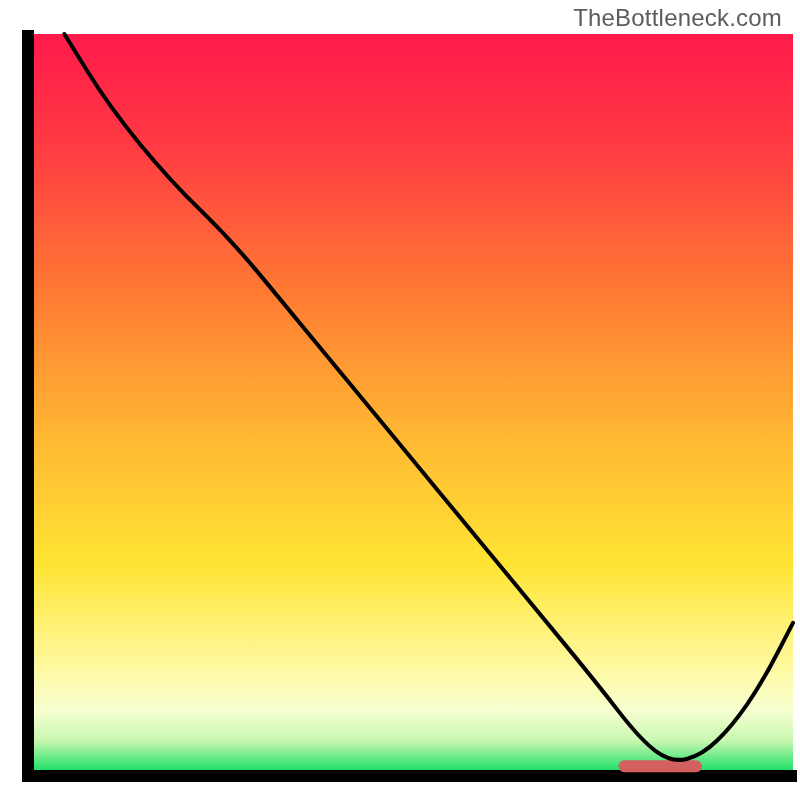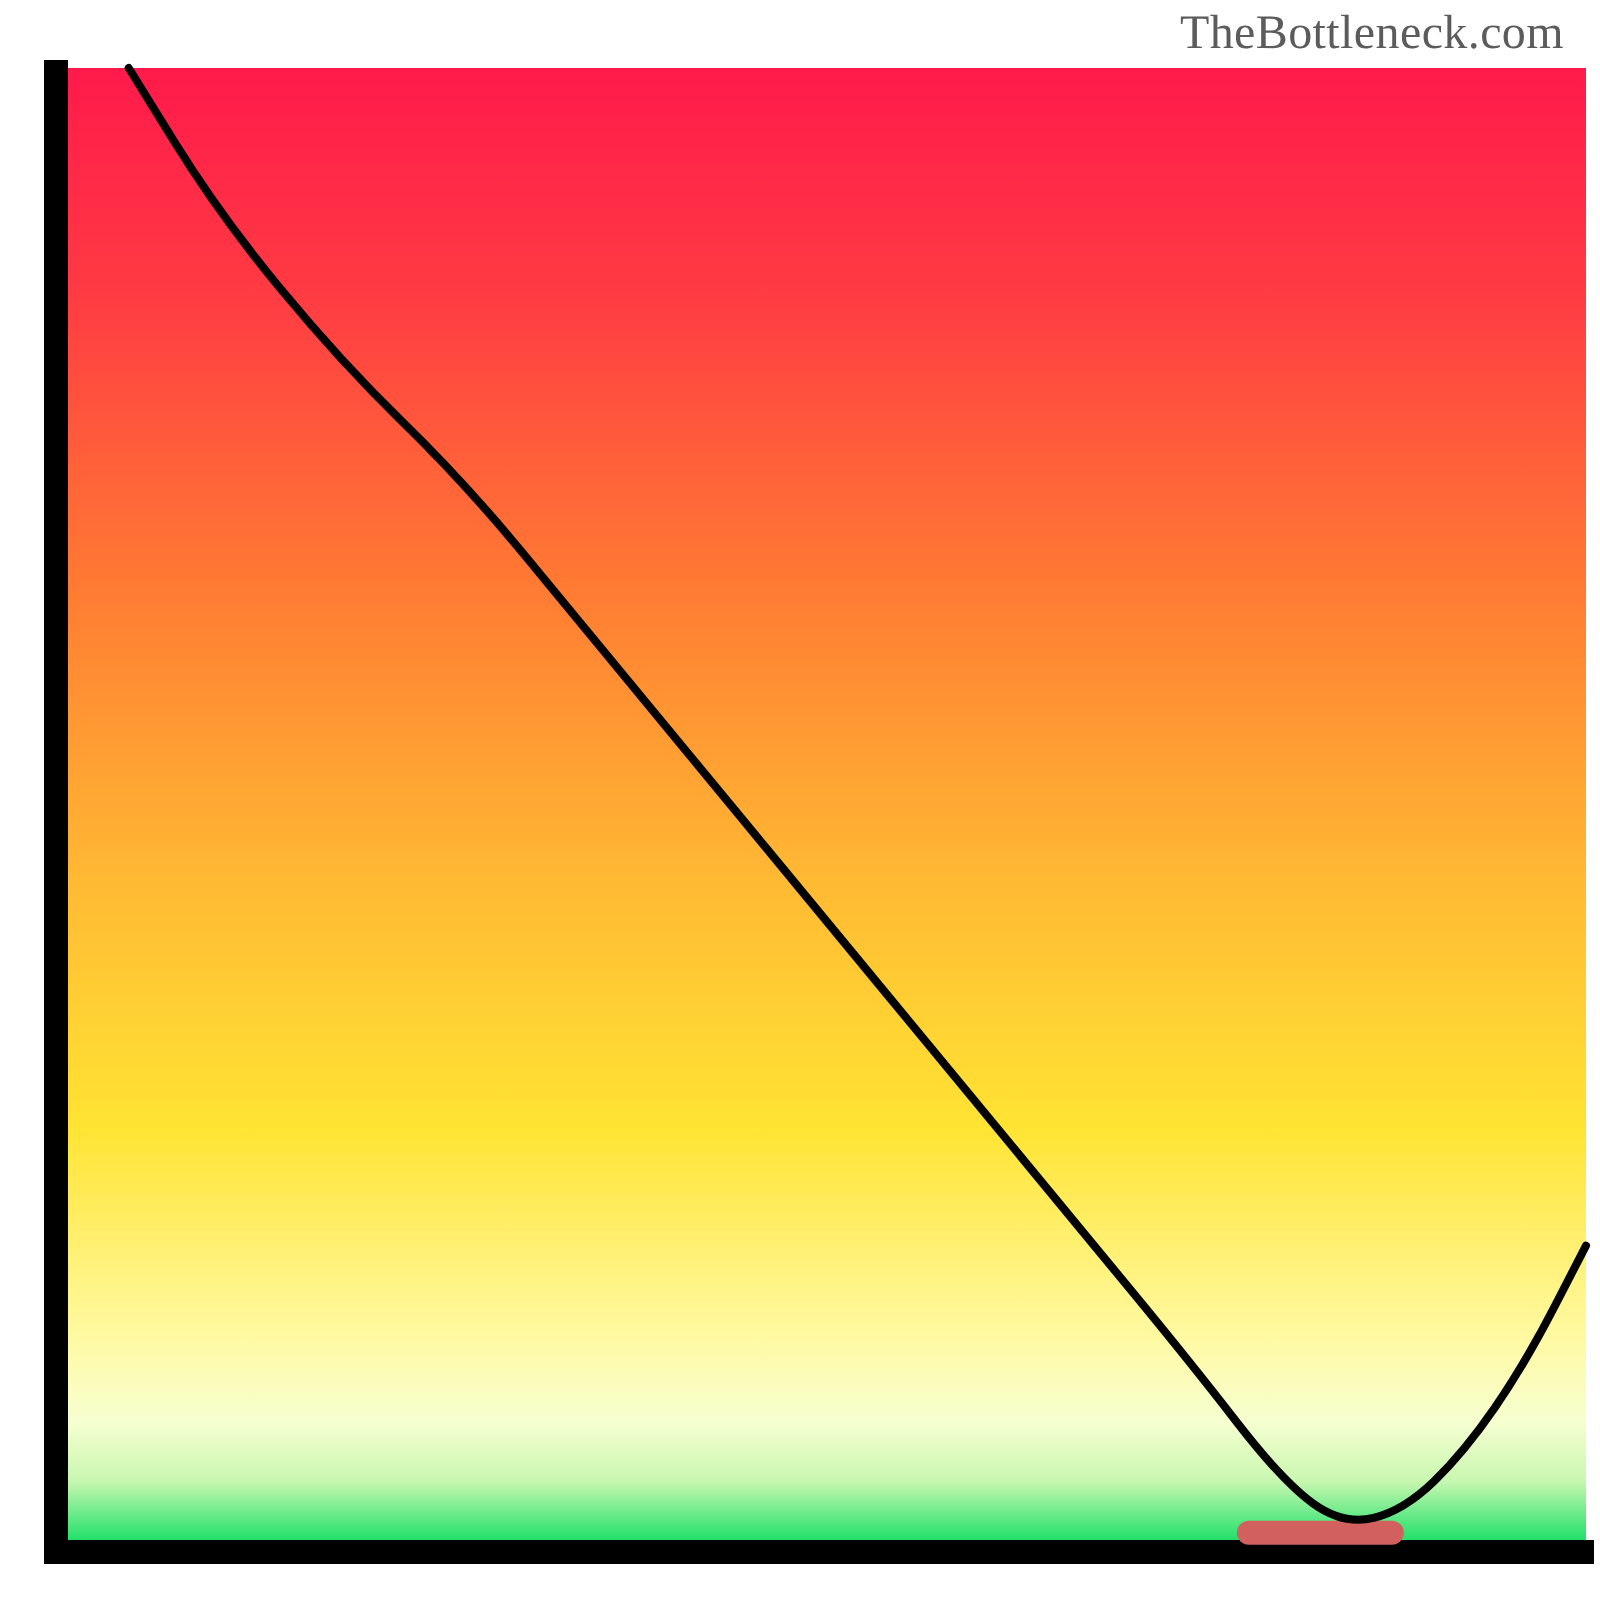--- a/index.html
+++ b/index.html
@@ -8,21 +8,20 @@
     width: 800px;
     height: 800px;
     background: #ffffff;
     font-family: Arial, Helvetica, sans-serif;
     overflow: hidden;
   }
   .wrap {
     position: relative;
     width: 800px;
     height: 800px;
-    font-family: Liberation Serif, serif;
   }
   .watermark {
     position: absolute;
     top: 4px;
     right: 18px;
     font-size: 24px;
     font-weight: 400;
     color: #5c5c5c;
     letter-spacing: 0.2px;
     z-index: 10;

